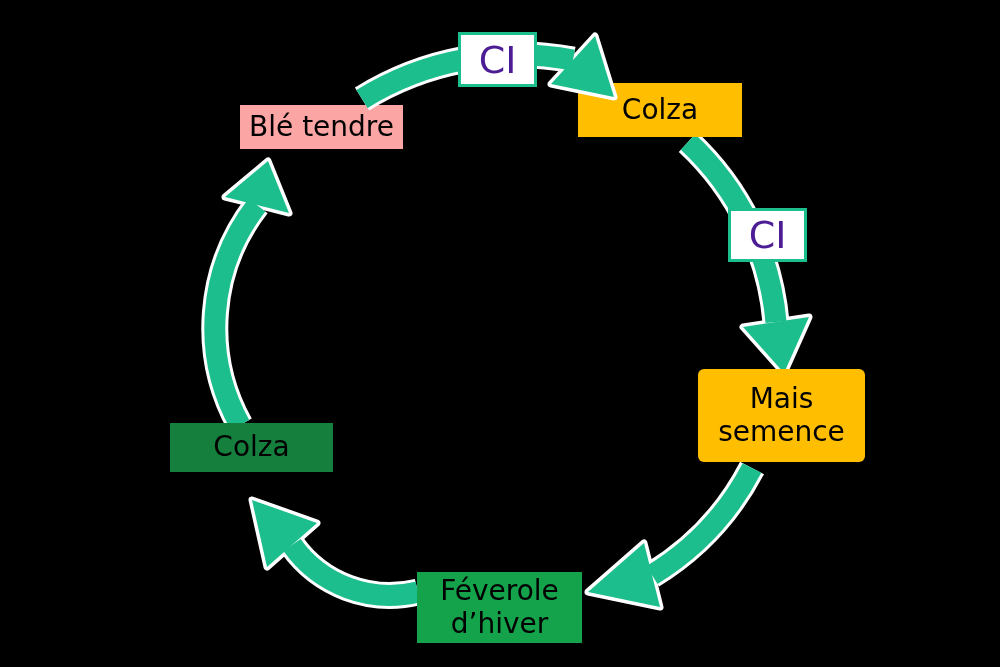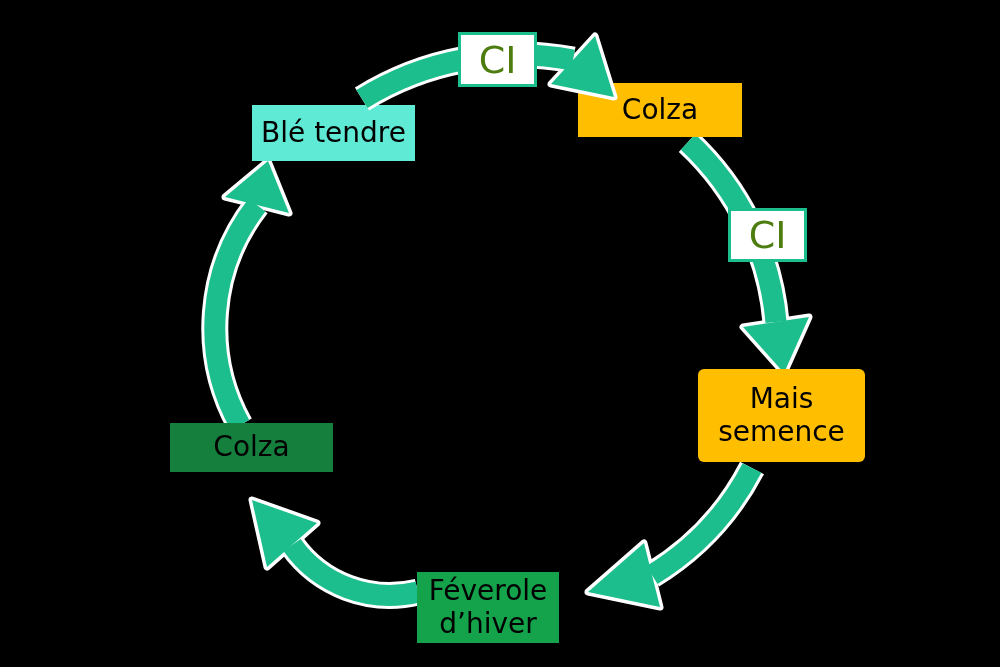--- a/index.html
+++ b/index.html
@@ -22,21 +22,21 @@
   
   .node{
     position:absolute;display:flex;align-items:center;justify-content:center;
     text-align:center;color:#000;font-size:28px;line-height:1.15;
   }
   .node .node-label{display:block;}
   
   .ci{
     position:absolute;display:flex;align-items:center;justify-content:center;
     background:#fff;border:3px solid var(--arrow);box-sizing:border-box;
-    color:#4d7c0f;font-size:38px;
+    color:#4c1d95;font-size:38px;
   }
 </style>
 </head>
 <body style="--arrow: #1BBE8C;">
 
 <div class="canvas" style="background-color: rgb(0, 0, 0);">
 
   <svg class="layer" width="1000" height="667" viewBox="0 0 1000 667">
     <g>
       <path class="aw" d="M 688 142 A 280 280 0 0 1 776 322"></path>
@@ -57,33 +57,33 @@
       <polygon class="ht" points="317,523 267,567 252,500"></polygon>
     </g>
     <g>
       <path class="aw" d="M 240 425 A 200 200 0 0 1 257 205"></path>
       <polygon class="hw" points="289,213 225,197 268,161"></polygon>
       <path class="at" d="M 240 425 A 200 200 0 0 1 257 205"></path>
       <polygon class="ht" points="289,213 225,197 268,161"></polygon>
     </g>
   </svg>
 
-  <div class="node" style="left: 252px; top: 105px; width: 163px; height: 56px; background-color: #5eead4;">
+  <div class="node" style="left: 240px; top: 105px; width: 163px; height: 44px; background-color: #fca5a5;">
     <span class="node-label">Blé tendre</span>
   </div>
 
   <div class="node" style="left: 578px; top: 83px; width: 164px; height: 54px; background-color: rgb(255, 190, 0);">
     <span class="node-label">Colza</span>
   </div>
 
   <div class="node" style="left: 698px; top: 369px; width: 167px; height: 93px; background-color: rgb(255, 190, 0); border-radius: 6px;">
     <span class="node-label">Mais semence</span>
   </div>
 
-  <div class="node" style="left: 417px; top: 572px; width: 142px; height: 71px; background-color: rgb(20, 162, 74);">
+  <div class="node" style="left: 417px; top: 572px; width: 165px; height: 71px; background-color: rgb(20, 162, 74);">
     <span class="node-label">Féverole d’hiver</span>
   </div>
 
   <div class="node" style="left: 170px; top: 423px; width: 163px; height: 49px; background-color: #15803d;">
     <span class="node-label">Colza</span>
   </div>
 
   <svg class="layer" width="1000" height="667" viewBox="0 0 1000 667">
     <g>
       <path class="aw" d="M 362 99 A 295 295 0 0 1 573 60"></path>

